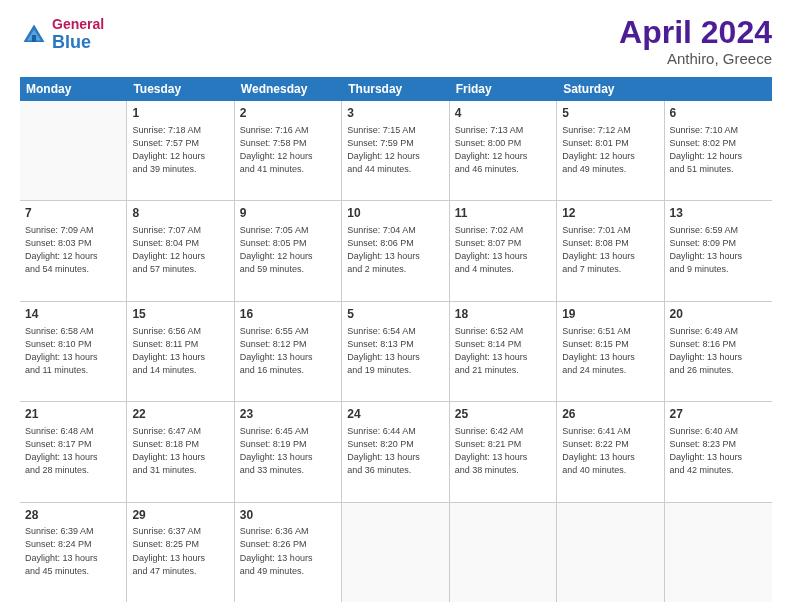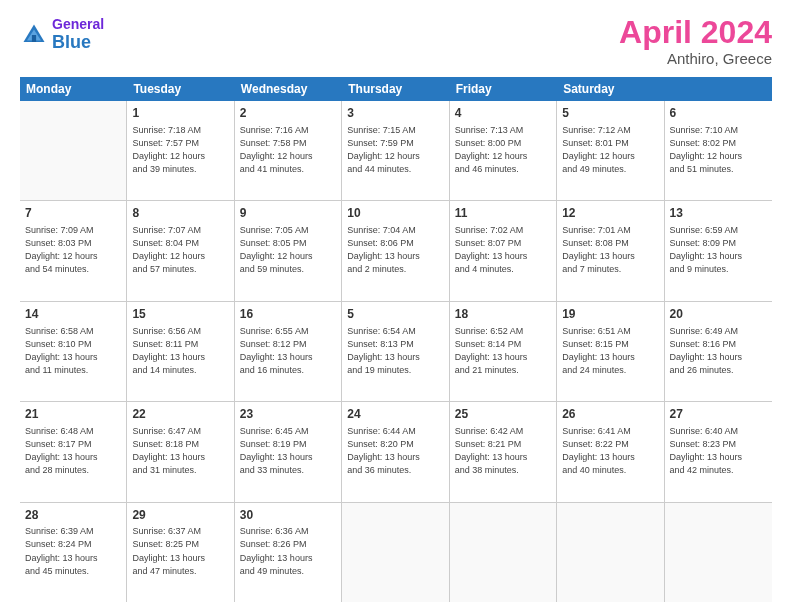--- a/index.html
+++ b/index.html
@@ -31,21 +31,21 @@
     .logo-icon {
       width: 28px;
       height: 28px;
     }
     .title-block {
       text-align: right;
     }
     .main-title {
       font-size: 32px;
       font-weight: bold;
-      color: #ec4899;
+      color: #4c1d95;
       line-height: 1;
     }
     .subtitle {
       font-size: 15px;
       color: #555;
       margin-top: 2px;
     }
     .calendar {
       flex: 1;
       display: flex;
@@ -111,21 +111,21 @@
 <div class="page">
   <div class="header">
     <div class="logo">
       <svg class="logo-icon" viewBox="0 0 40 40">
         <polygon points="20,5 35,30 5,30" fill="#2878c0"></polygon>
         <polygon points="20,12 30,28 10,28" fill="#5ba3e0"></polygon>
         <rect x="17" y="20" width="6" height="10" fill="#1a5fa0"></rect>
       </svg>
       <div>
         <div style="font-size:14px;font-weight:bold;color:#333;">
-          <span style="color:#6d28d9;">General</span>
+          <span style="color:#be185d;">General</span>
         </div>
         <div style="font-size:18px;font-weight:bold;color:#2878c0;">Blue</div>
       </div>
     </div>
     <div class="title-block">
       <div class="main-title">April 2024</div>
       <div class="subtitle">Anthiro, Greece</div>
     </div>
   </div>
 

